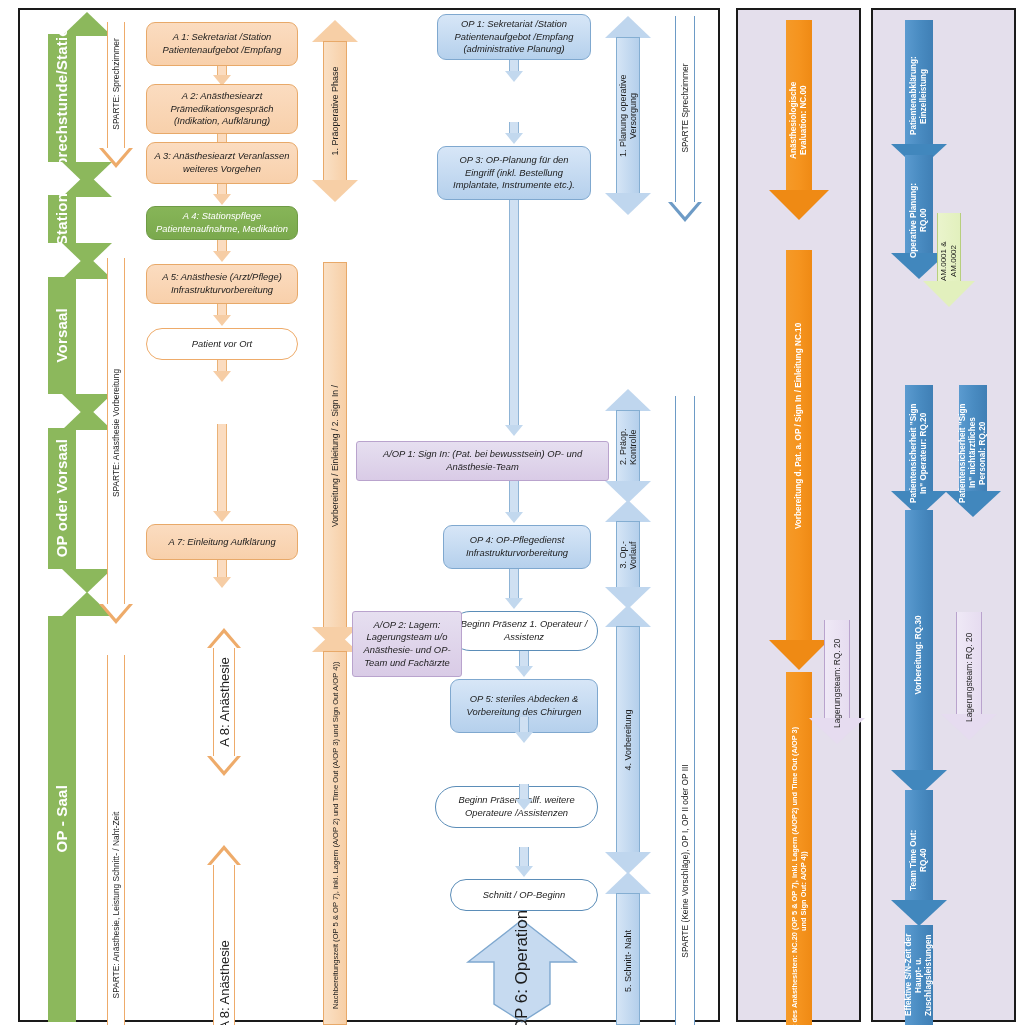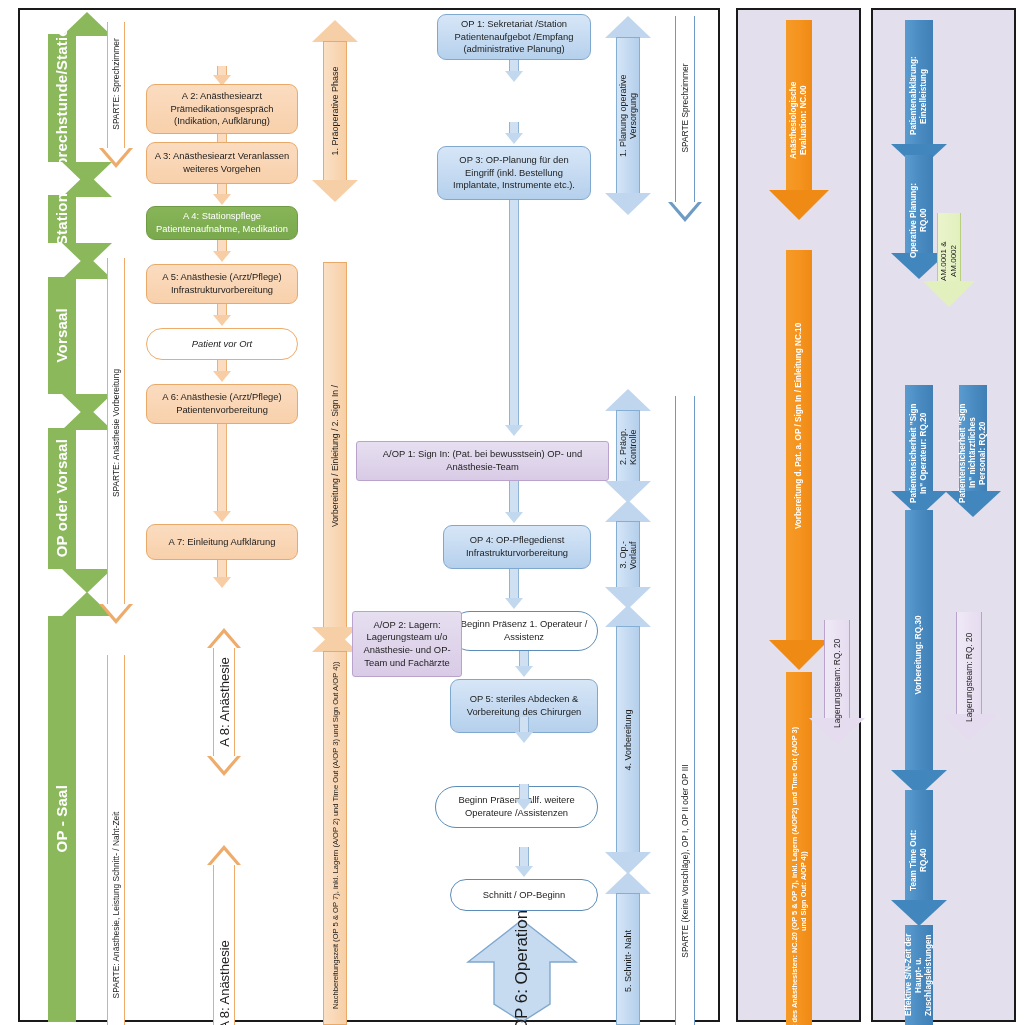--- a/index.html
+++ b/index.html
@@ -23,20 +23,21 @@
 
   
   .node {
     position: absolute;
     display: flex; align-items: center; justify-content: center;
     text-align: center;
     font-size: 9.4px;
     line-height: 1.35;
     color: #1c1c1c;
     padding: 3px 6px;
+    font-style: italic;
   }
   .rbox { border-radius: 9px; }
   .pill { border-radius: 999px; }
 
   .orange-node {
     background: linear-gradient(180deg,#fbdcc0 0%,#f8d0ab 100%);
     border: 1.2px solid #e8a969;
   }
   .green-node {
     background: linear-gradient(180deg,#87b558 0%,#7aa94d 100%);
@@ -225,20 +226,23 @@
     <div class="tip" style="top:346px;"></div>
     <div class="tipinner" style="top:346px;"></div>
     <span class="vlabel" style="top:175px;">SPARTE: Anästhesie Vorbereitung</span>
   </div>
 
   <div class="outline-arrow oa-orange" style="left:98px; top:655px; width:36px; height:370px;">
     <div class="body" style="left:9px; top:0; width:18px; height:370px;"></div>
     <span class="vlabel" style="top:250px;">SPARTE: Anästhesie, Leistung Schnitt- / Naht-Zeit</span>
   </div>
 
+  <div class="node rbox orange-node" style="left:146px; top:22px; width:152px; height:44px;">
+    <span>A 1: Sekretariat /Station Patientenaufgebot /Empfang</span>
+  </div>
   <div class="conn conn-orange" style="left:206px; top:66px; width:32px; height:20px;">
     <div class="stem" style="top:0; width:10px; height:11px;"></div>
     <div class="head" style="top:9px;"></div>
   </div>
 
   <div class="node rbox orange-node" style="left:146px; top:84px; width:152px; height:50px;">
     <span>A 2: Anästhesiearzt Prämedikationsgespräch (Indikation, Aufklärung)</span>
   </div>
   <div class="conn conn-orange" style="left:206px; top:134px; width:32px; height:20px;">
     <div class="stem" style="top:0; width:10px; height:11px;"></div>
@@ -270,23 +274,20 @@
   </div>
 
   <div class="node pill white-pill italic" style="left:146px; top:328px; width:152px; height:32px;">
     <span>Patient vor Ort</span>
   </div>
   <div class="conn conn-orange" style="left:206px; top:360px; width:32px; height:24px;">
     <div class="stem" style="top:0; width:10px; height:13px;"></div>
     <div class="head" style="top:11px;"></div>
   </div>
 
-  <div class="node rbox orange-node" style="left:146px; top:384px; width:152px; height:40px;">
-    <span>A 6: Anästhesie (Arzt/Pflege) Patientenvorbereitung</span>
-  </div>
   <div class="conn conn-orange" style="left:206px; top:424px; width:32px; height:100px;">
     <div class="stem" style="top:0; width:10px; height:89px;"></div>
     <div class="head" style="top:87px;"></div>
   </div>
 
   <div class="node rbox orange-node" style="left:146px; top:524px; width:152px; height:36px;">
     <span>A 7: Einleitung Aufklärung</span>
   </div>
   <div class="conn conn-orange" style="left:206px; top:560px; width:32px; height:30px;">
     <div class="stem" style="top:0; width:10px; height:19px;"></div>

